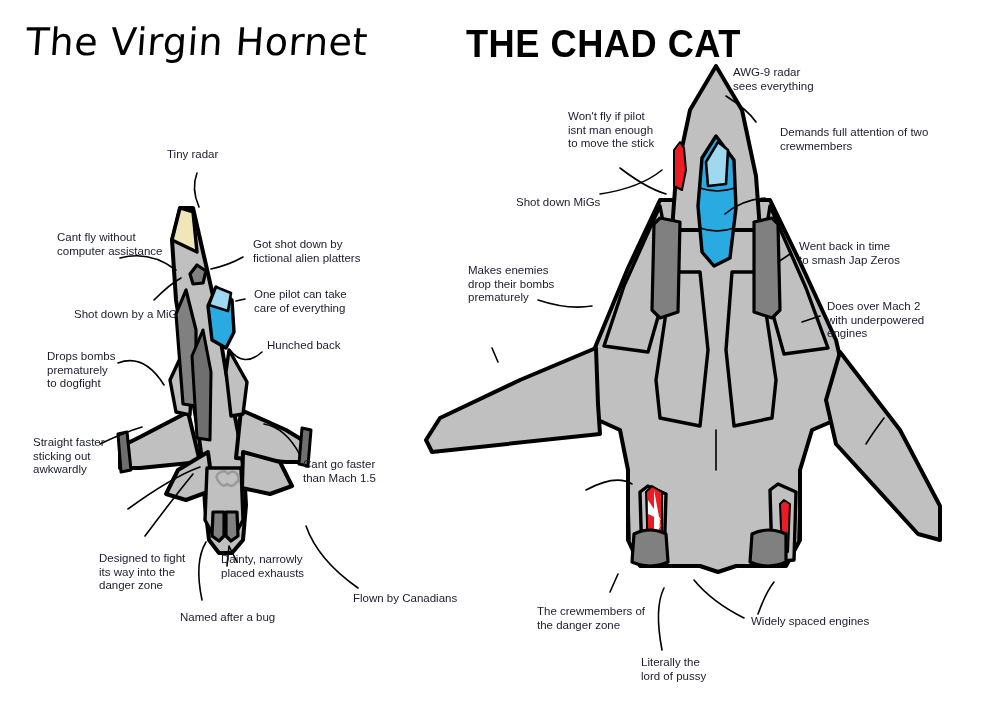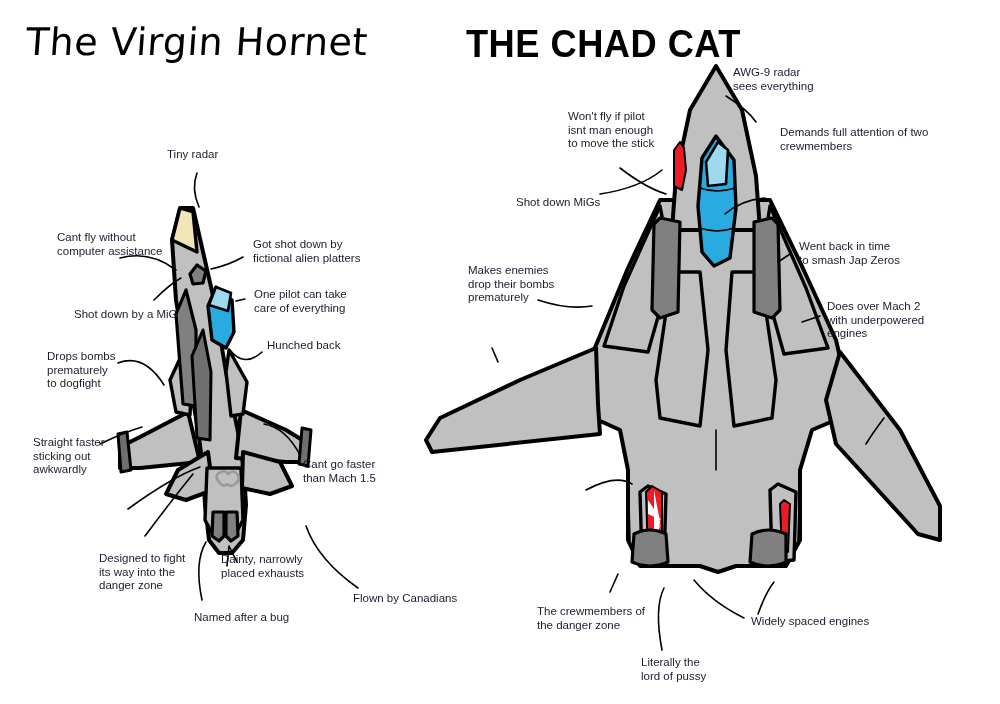--- a/index.html
+++ b/index.html
@@ -249,21 +249,21 @@
 sticking out
 awkwardly</div>
   <div class="lbl" style="left:303px; top:458px;">Cant go faster
 than Mach 1.5</div>
   <div class="lbl" style="left:99px; top:552px;">Designed to fight
 its way into the
 danger zone</div>
   <div class="lbl" style="left:221px; top:553px;">Dainty, narrowly
 placed exhausts</div>
   <div class="lbl" style="left:321px; top:592px;margin-left:32px;">Flown by Canadians</div>
-  <div class="lbl" style="left:180px; top:611px;margin-left:14px;">Named after a bug</div>
+  <div class="lbl" style="left:180px; top:611px;">Named after a bug</div>
 
   <div class="lbl r" style="left:733px; top:66px;">AWG-9 radar
 sees everything</div>
   <div class="lbl r" style="left:568px; top:110px;">Won't fly if pilot
 isnt man enough
 to move the stick</div>
   <div class="lbl r" style="left:769px; top:126px;padding-left:11px;">Demands full attention of two crewmembers</div>
   <div class="lbl r" style="left:516px; top:196px;">Shot down MiGs</div>
   <div class="lbl r" style="left:799px; top:240px;">Went back in time
 to smash Jap Zeros</div>

